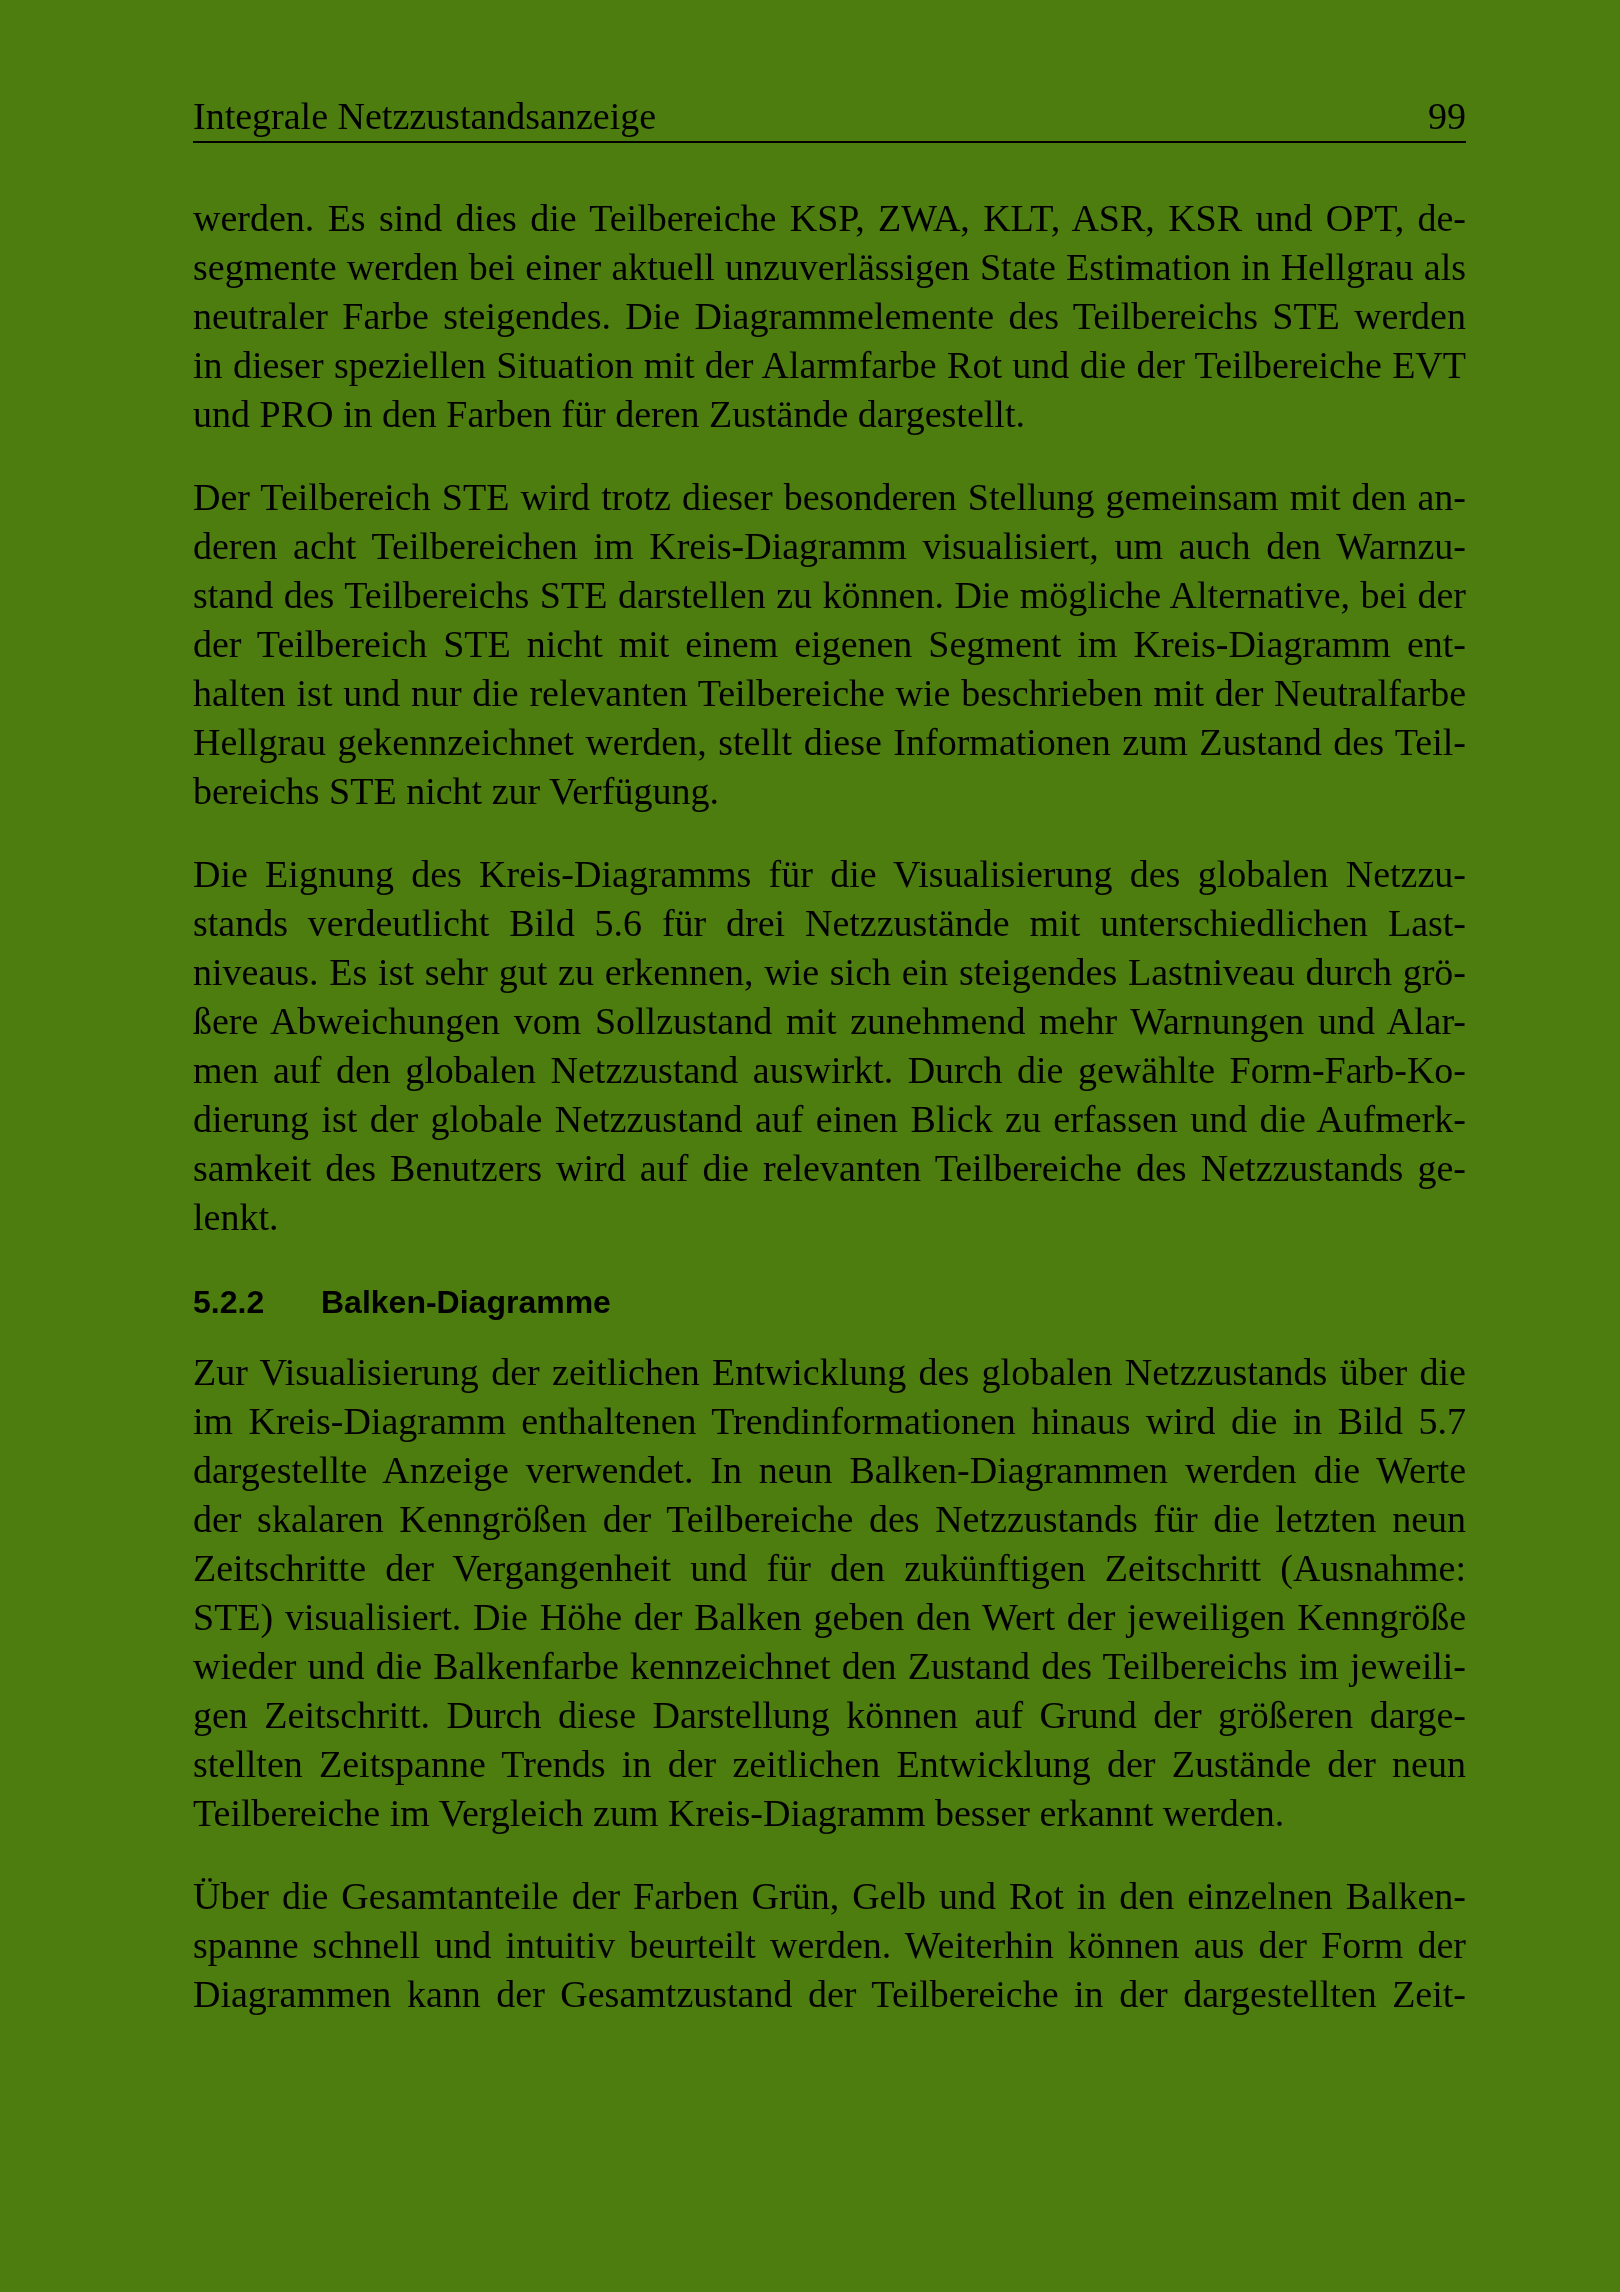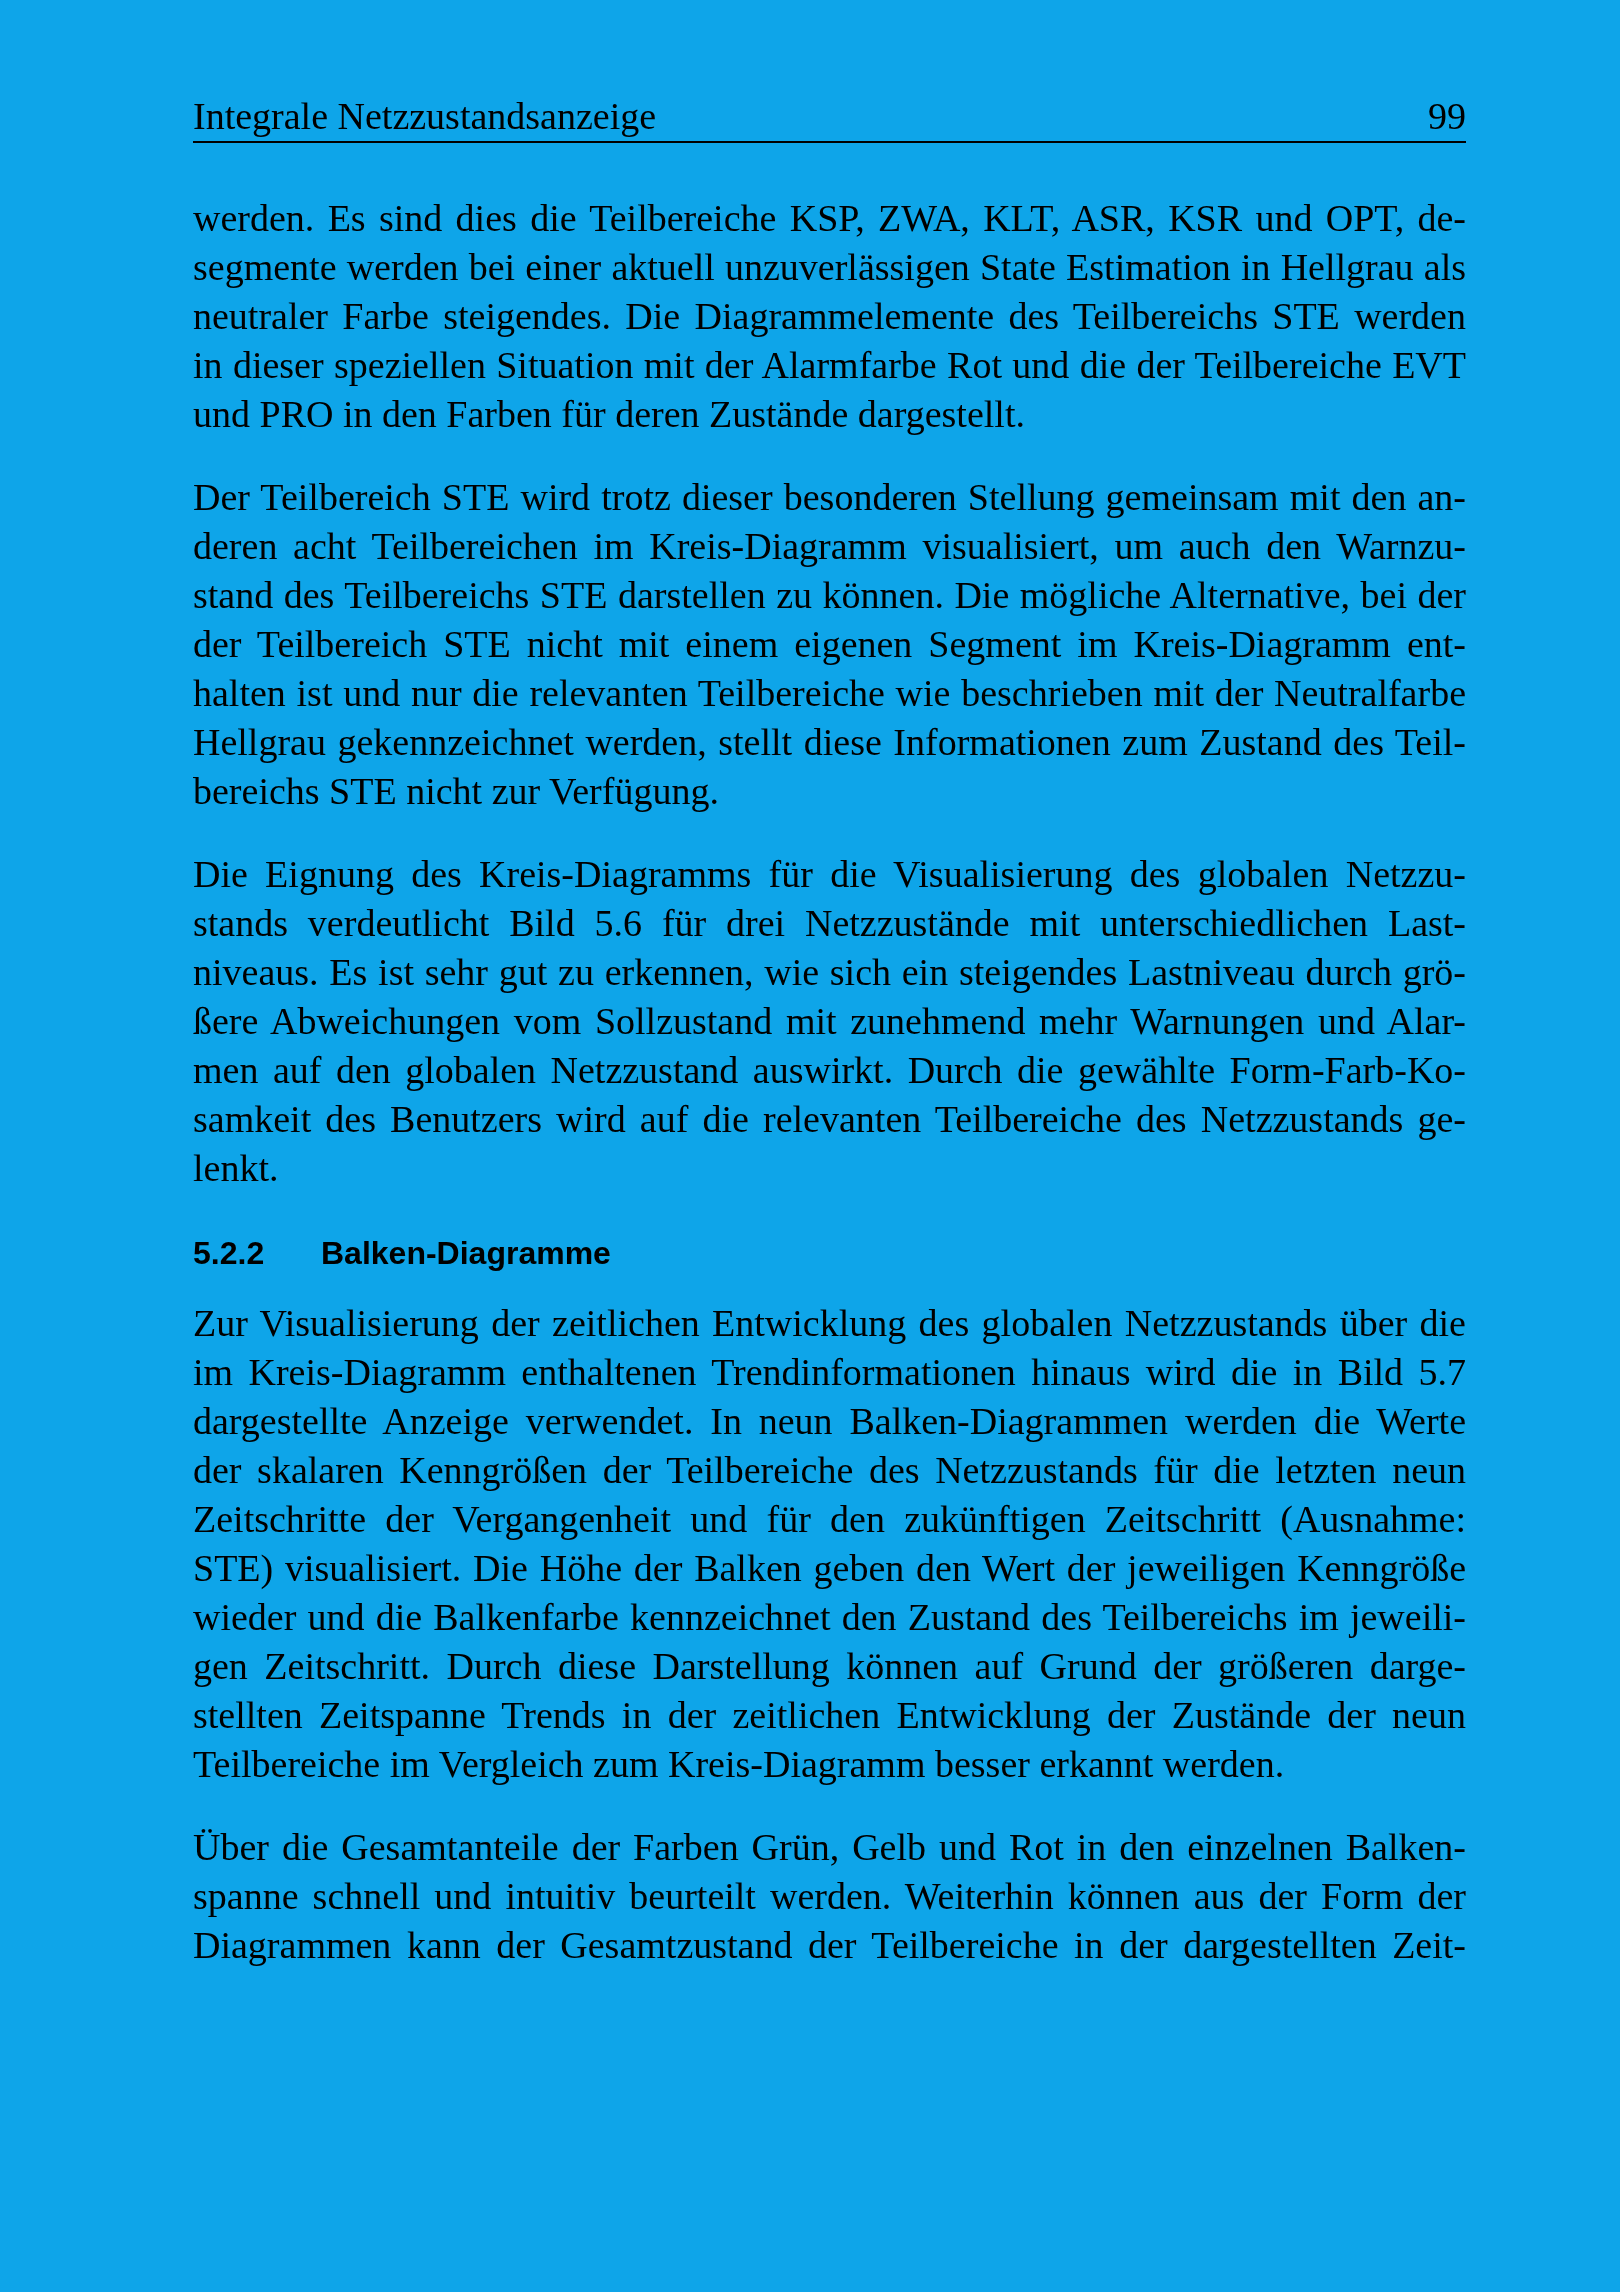--- a/index.html
+++ b/index.html
@@ -4,21 +4,21 @@
 <style>
   html, body {
     margin: 0;
     padding: 0;
     background: #e8e8e8;
   }
   .page {
     position: relative;
     width: 1620px;
     height: 2293px;
-    background: #0ea5e9;
+    background: #4d7c0f;
     font-family: "Liberation Serif", "DejaVu Serif", serif;
     color: #000000;
     overflow: hidden;
   }
   
   .running-header {
     position: absolute;
     left: 193px;
     top: 95px;
     width: 1273px;
@@ -91,20 +91,21 @@
       <div class="line">Hellgrau gekennzeichnet werden, stellt diese Informationen zum Zustand des Teil-</div>
       <div class="line end">bereichs STE nicht zur Verfügung.</div>
     </div>
 
     <div class="paragraph">
       <div class="line">Die Eignung des Kreis-Diagramms für die Visualisierung des globalen Netzzu-</div>
       <div class="line">stands verdeutlicht Bild 5.6 für drei Netzzustände mit unterschiedlichen Last-</div>
       <div class="line">niveaus. Es ist sehr gut zu erkennen, wie sich ein steigendes Lastniveau durch grö-</div>
       <div class="line">ßere Abweichungen vom Sollzustand mit zunehmend mehr Warnungen und Alar-</div>
       <div class="line">men auf den globalen Netzzustand auswirkt. Durch die gewählte Form-Farb-Ko-</div>
+      <div class="line">dierung ist der globale Netzzustand auf einen Blick zu erfassen und die Aufmerk-</div>
       <div class="line">samkeit des Benutzers wird auf die relevanten Teilbereiche des Netzzustands ge-</div>
       <div class="line end">lenkt.</div>
     </div>
 
     <div class="section-heading">
       <span class="num">5.2.2</span><span>Balken-Diagramme</span>
     </div>
 
     <div class="paragraph">
       <div class="line">Zur Visualisierung der zeitlichen Entwicklung des globalen Netzzustands über die</div>

